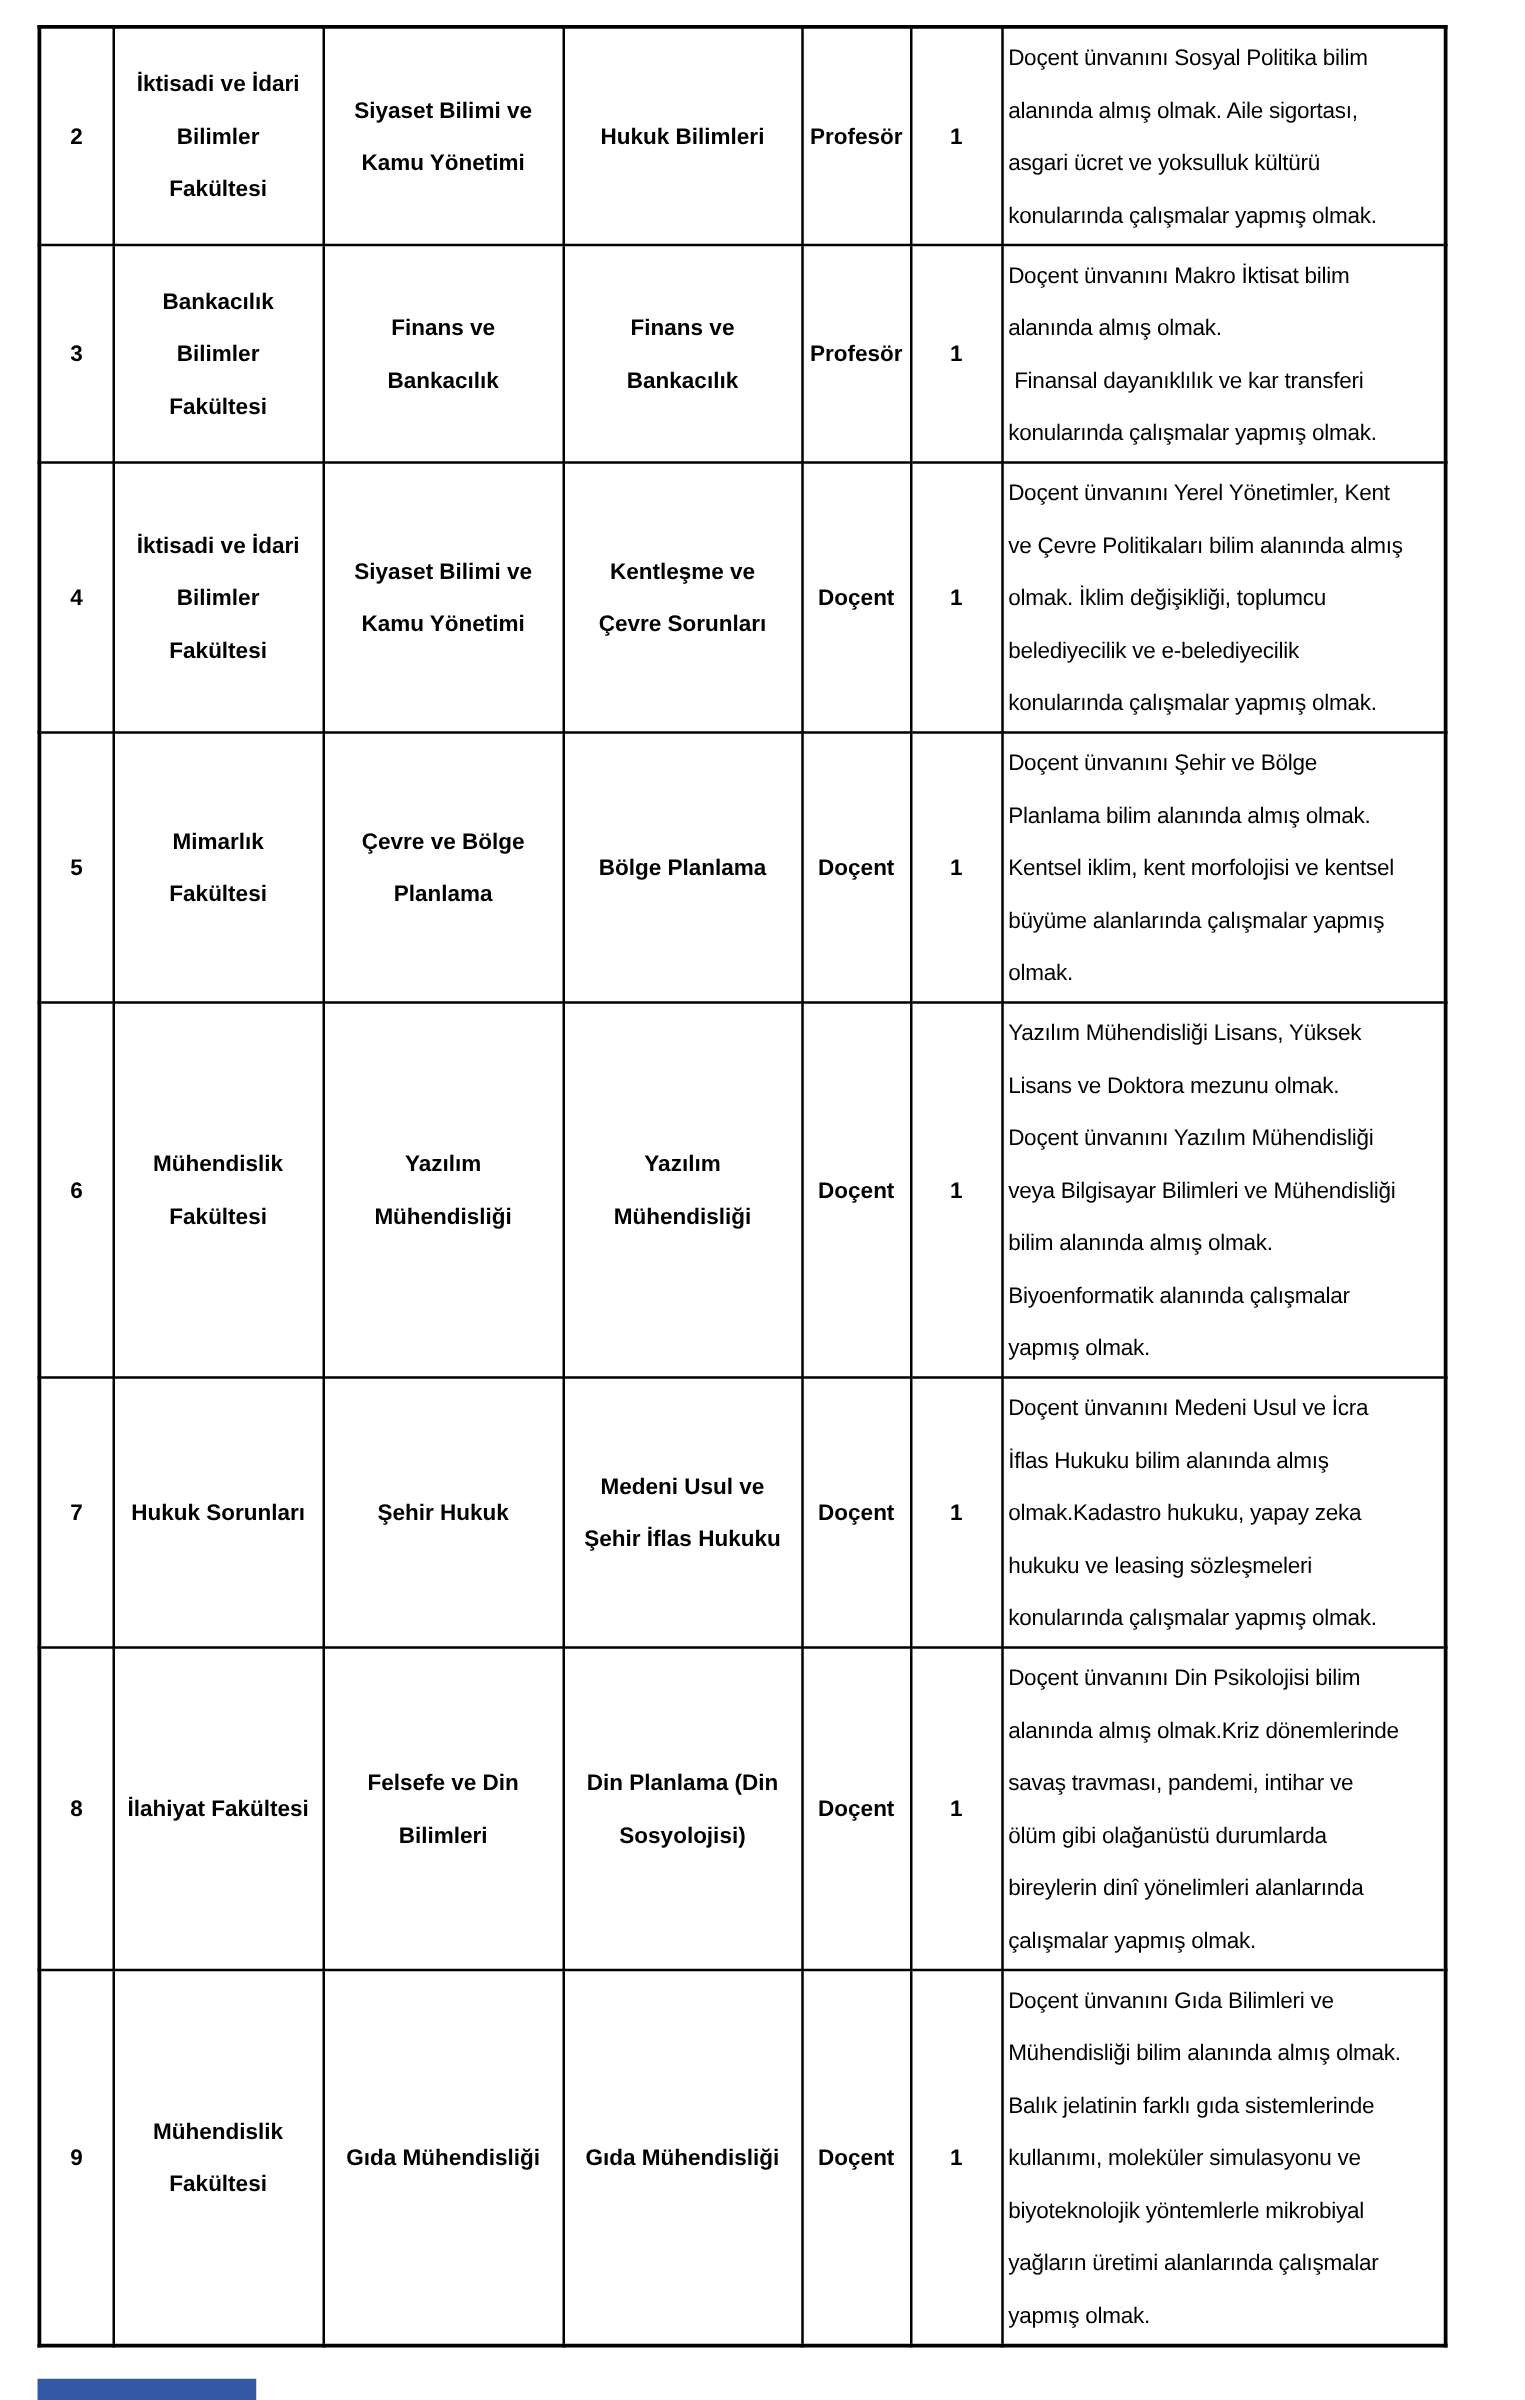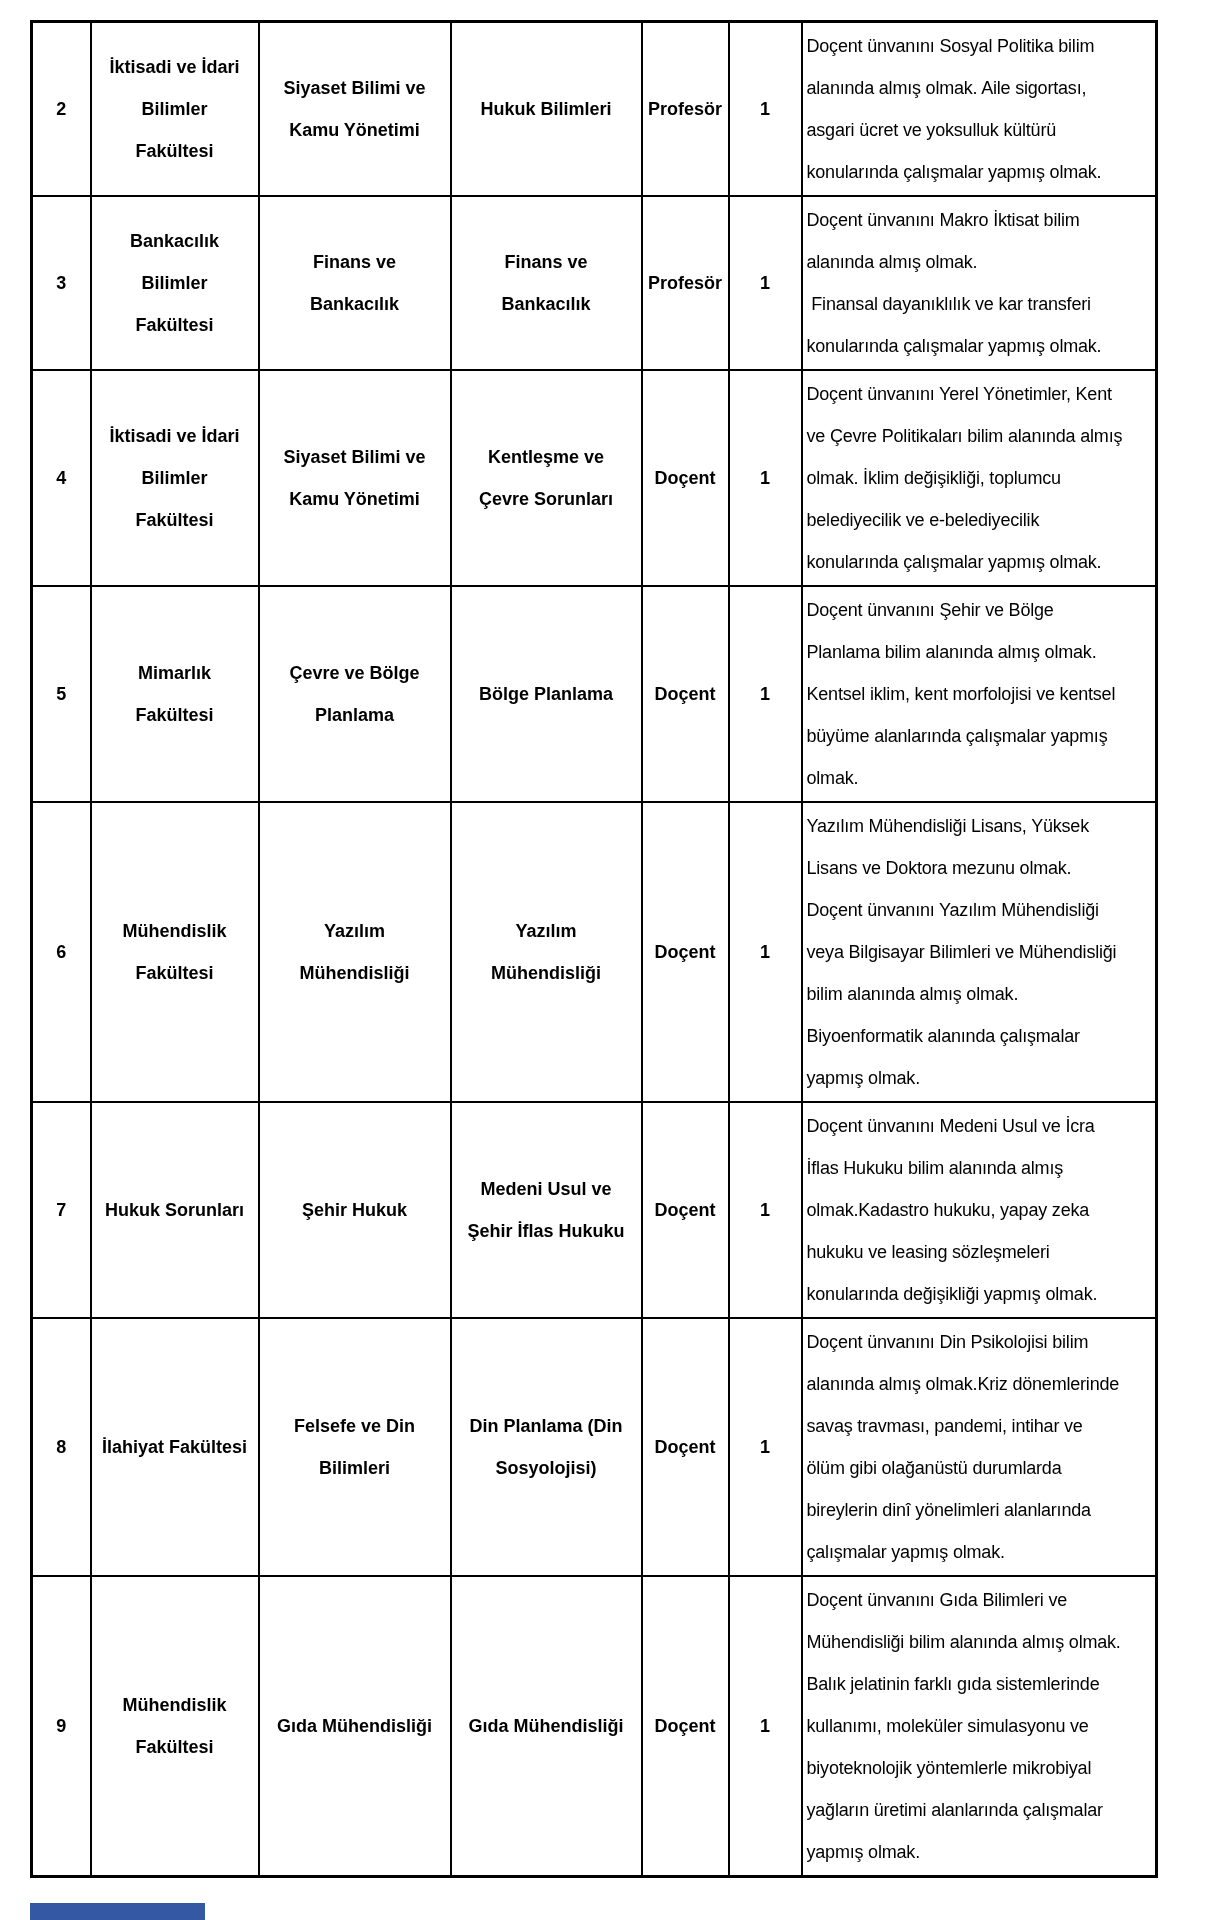--- a/index.html
+++ b/index.html
@@ -154,21 +154,21 @@
     <td class="c-center">Hukuk Sorunları</td>
     <td class="c-center">Şehir Hukuk</td>
     <td class="c-center">Medeni Usul ve
 Şehir İflas Hukuku</td>
     <td class="c-center">Doçent</td>
     <td class="c-center">1</td>
     <td class="c-desc">Doçent ünvanını Medeni Usul ve İcra
 İflas Hukuku bilim alanında almış
 olmak.Kadastro hukuku, yapay zeka
 hukuku ve leasing sözleşmeleri
-konularında değişikliği yapmış olmak.</td>
+konularında çalışmalar yapmış olmak.</td>
   </tr>
         <tr>
     <td class="c-center">8</td>
     <td class="c-center">İlahiyat Fakültesi</td>
     <td class="c-center">Felsefe ve Din
 Bilimleri</td>
     <td class="c-center">Din Planlama (Din
 Sosyolojisi)</td>
     <td class="c-center">Doçent</td>
     <td class="c-center">1</td>

